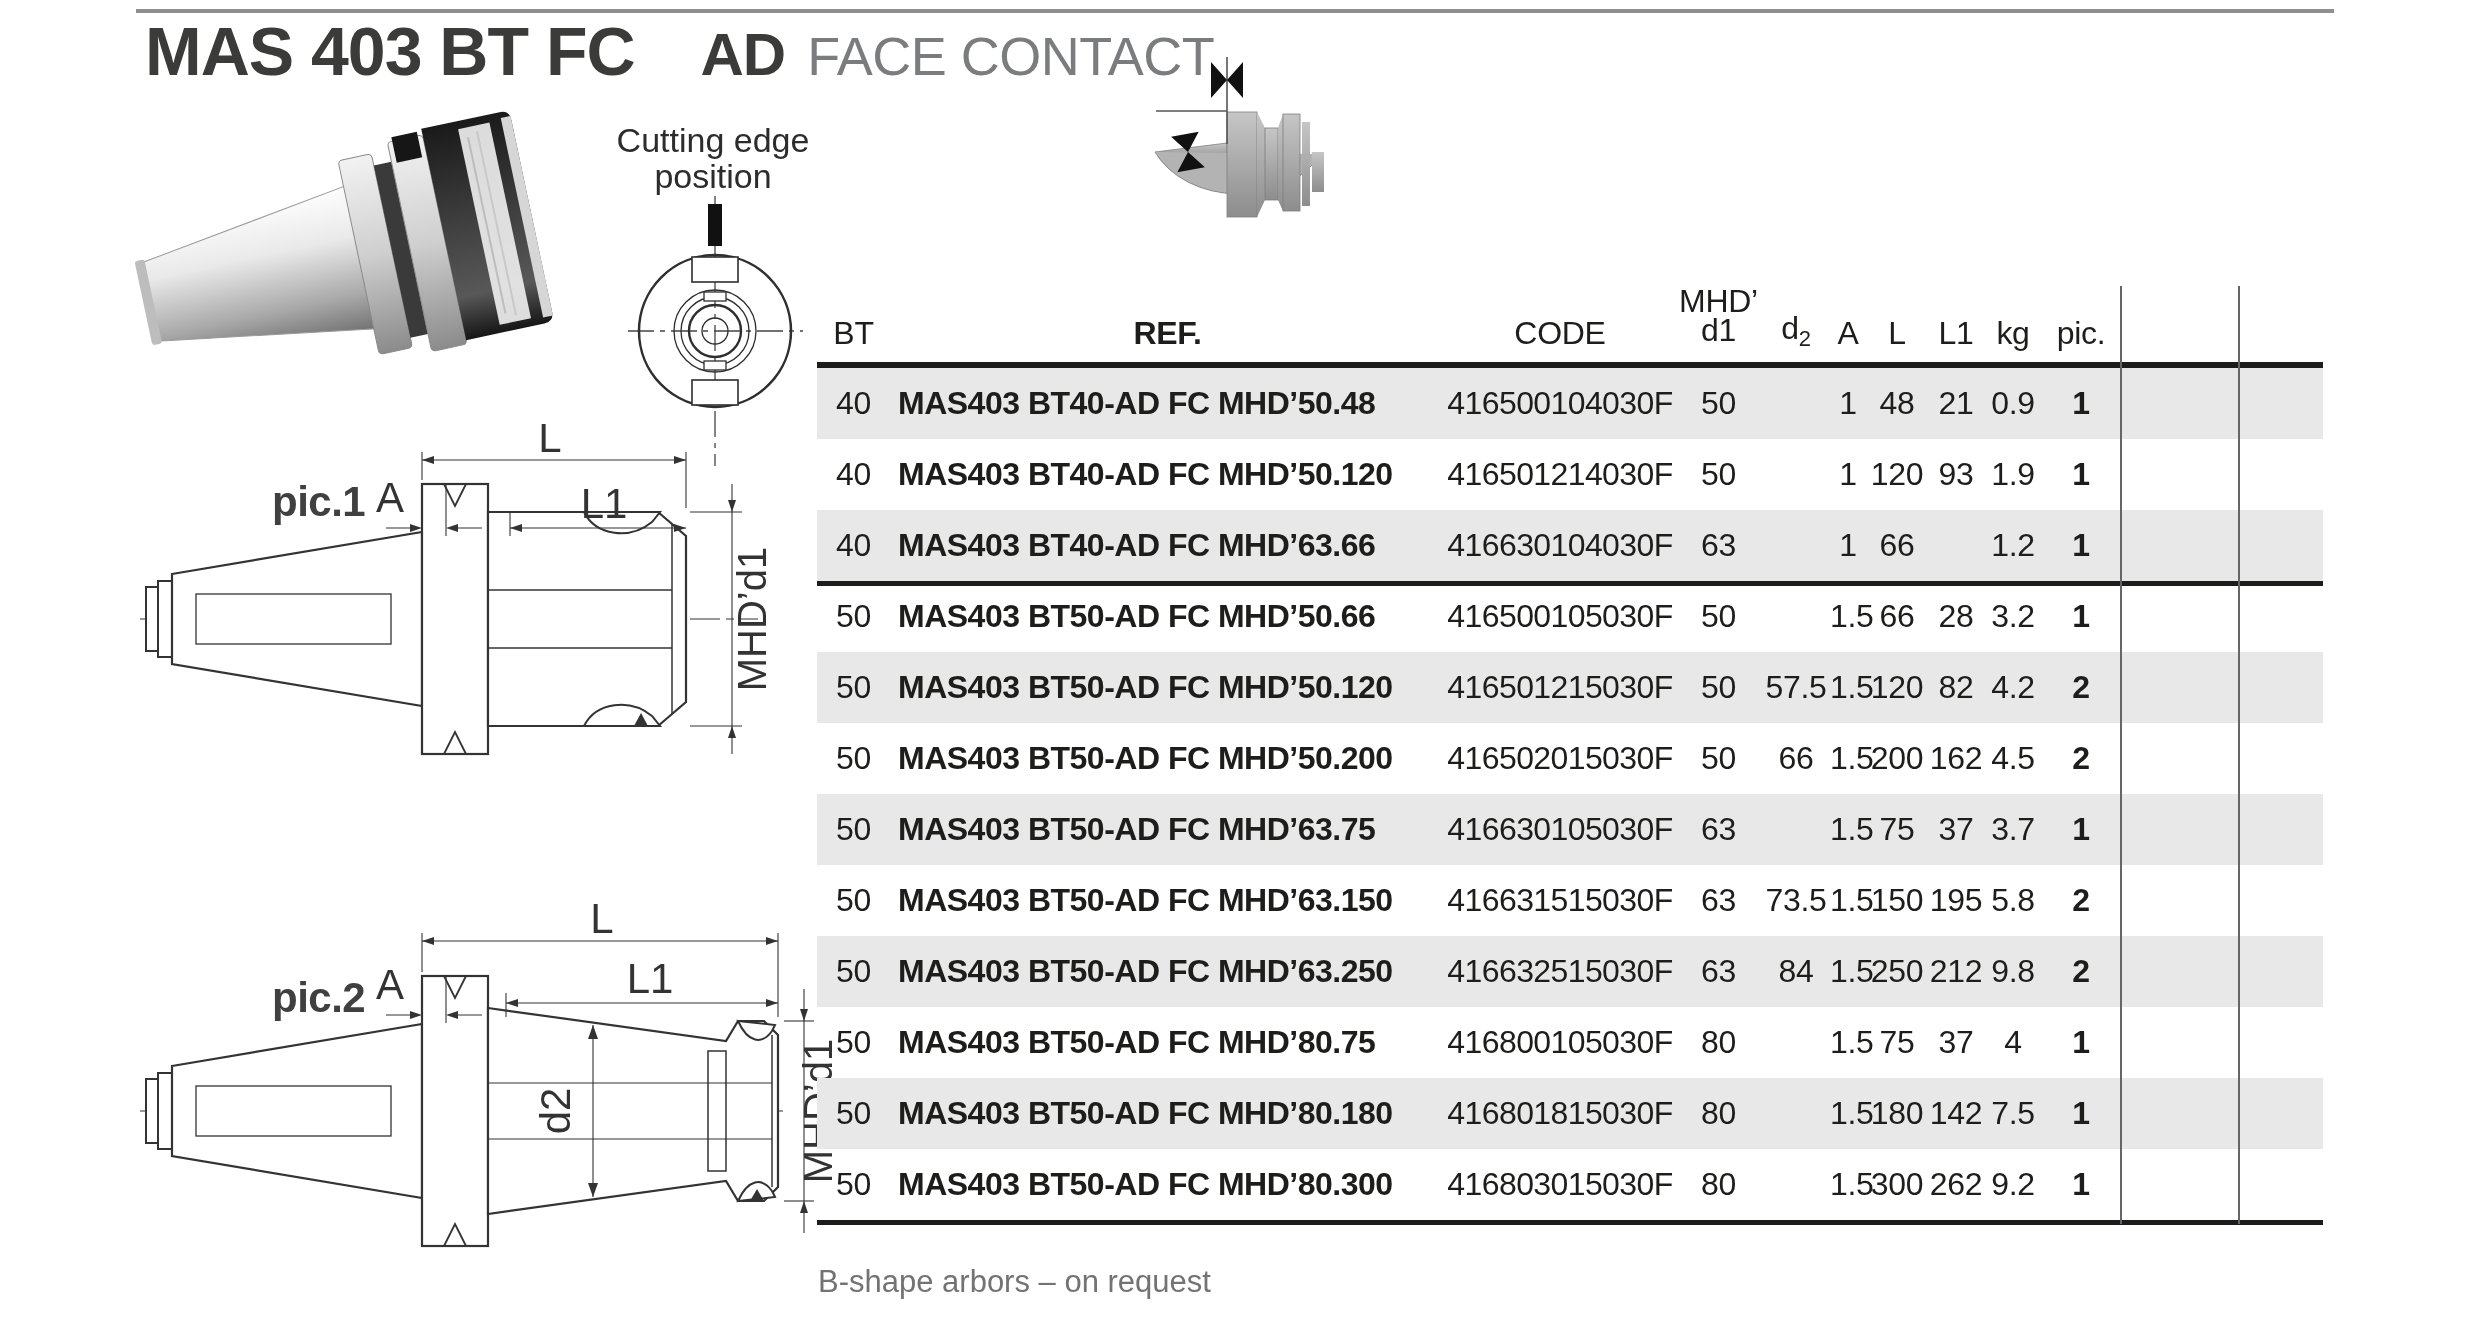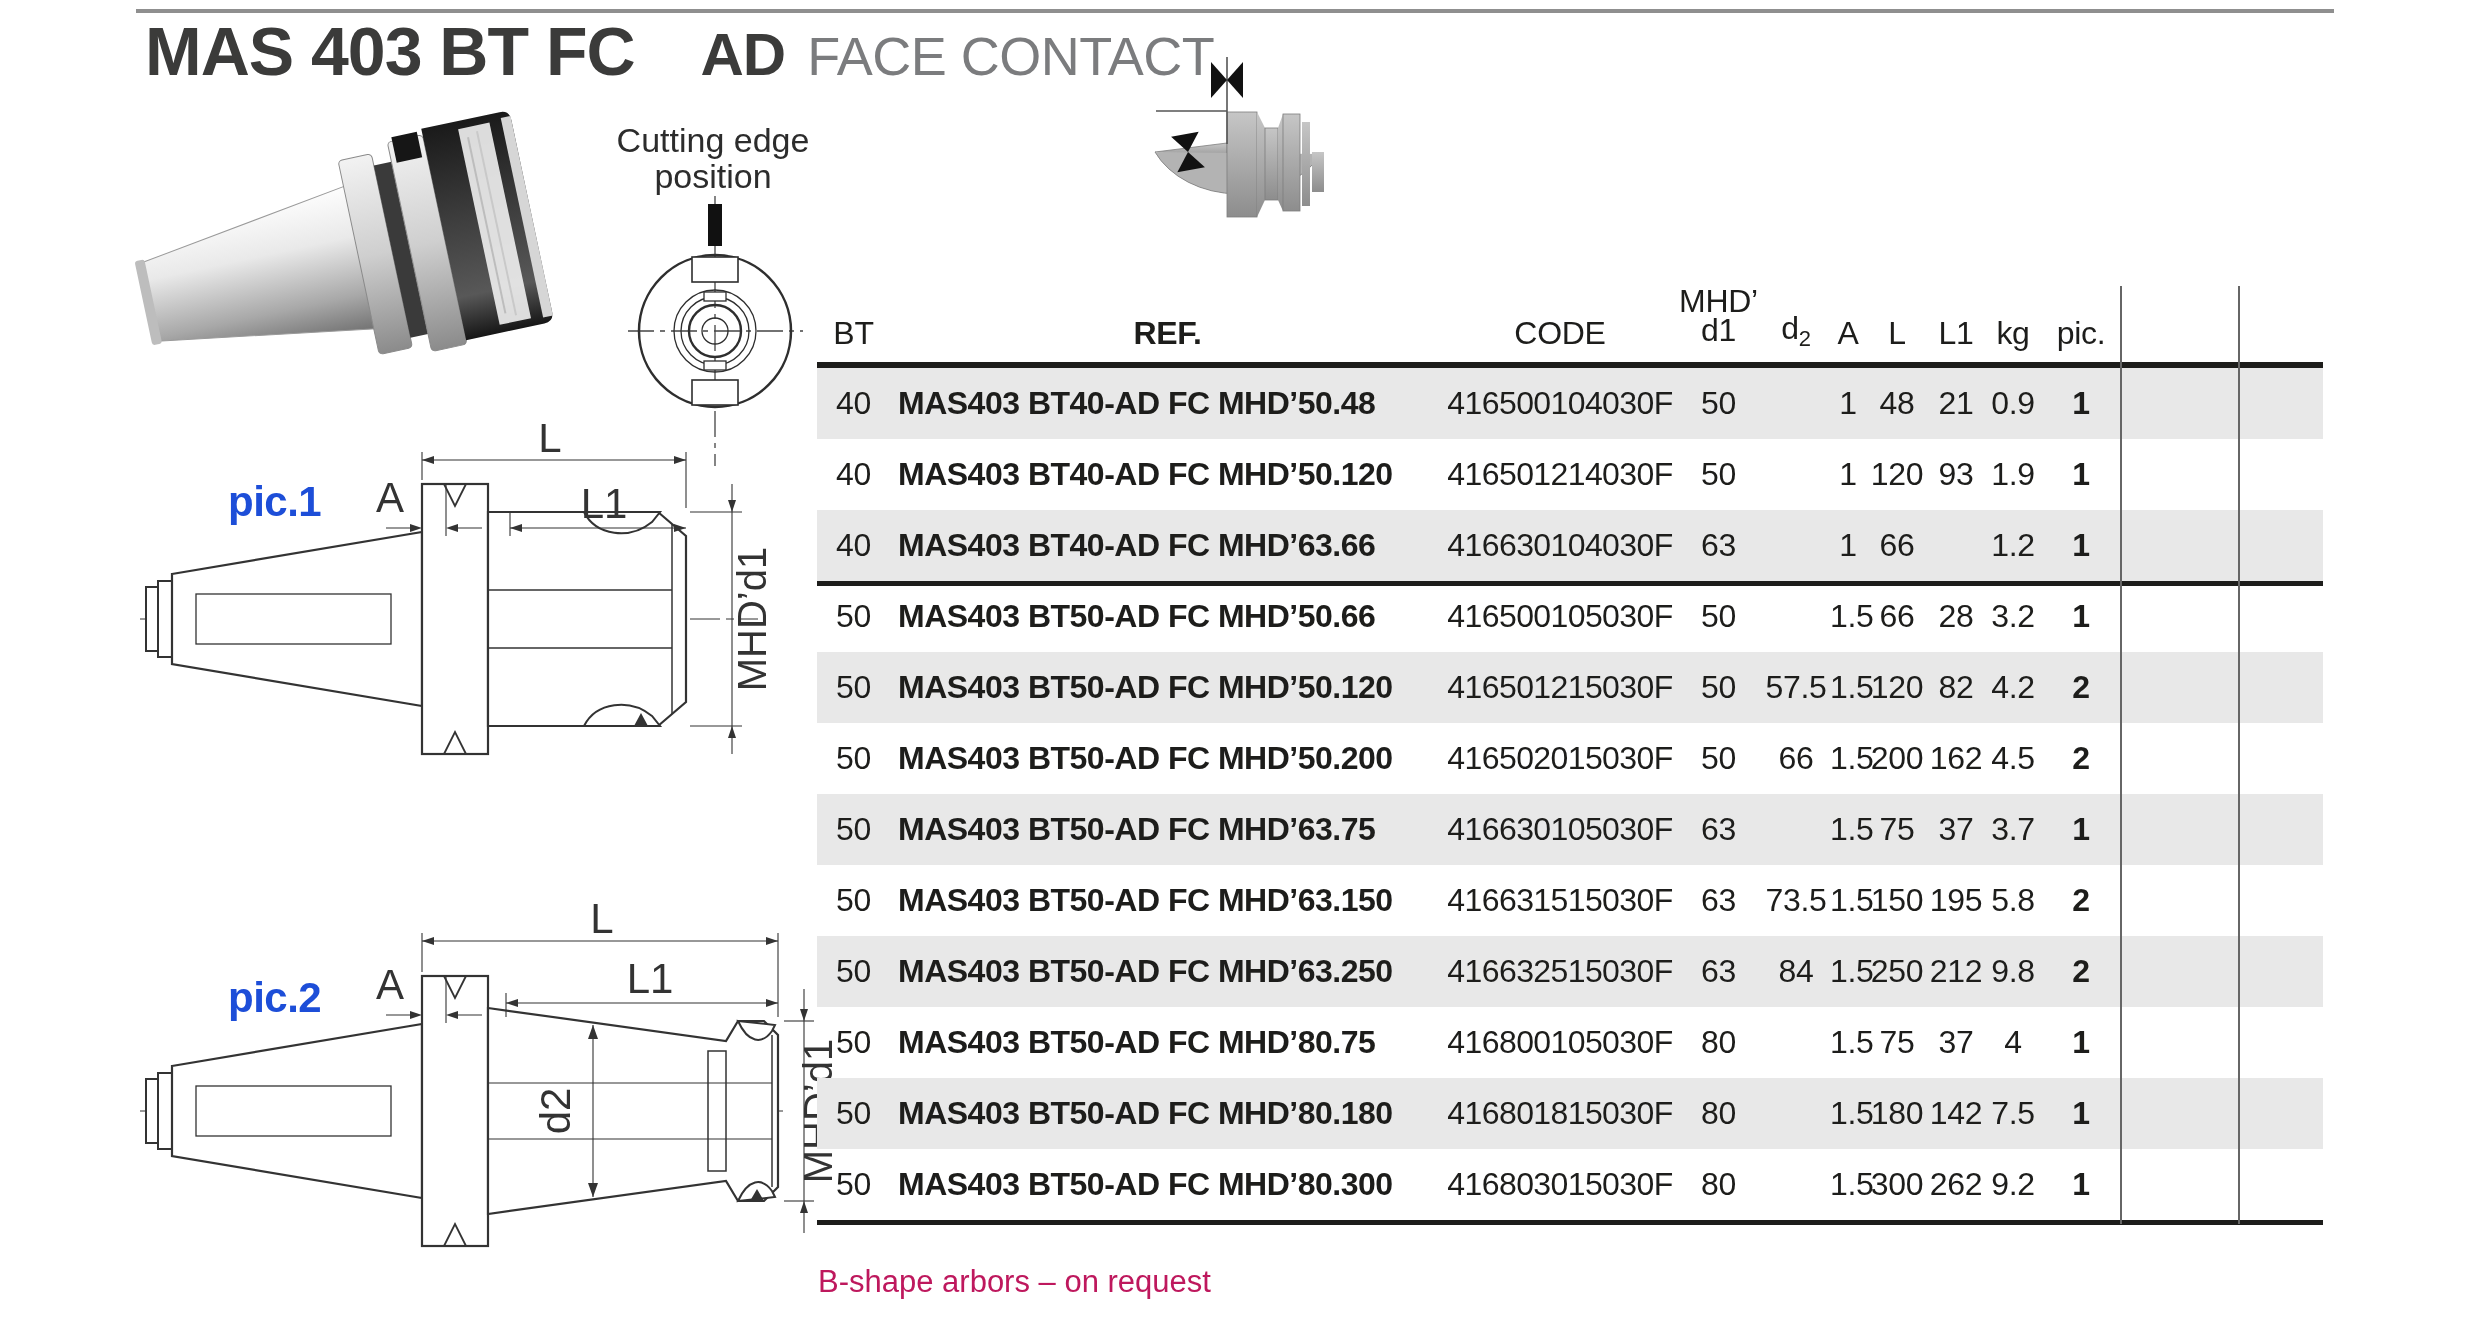--- a/index.html
+++ b/index.html
@@ -11,21 +11,21 @@
   #top-rule{left:136px;top:9px;width:2198px;height:4px;background:var(--rule-gray,#8f8f8f);}
   #title{left:145px;top:12px;white-space:nowrap;}
   #title .main{font-size:68px;font-weight:bold;letter-spacing:-1px;color:#3b3b3a;}
   #title .code{font-size:60px;font-weight:bold;letter-spacing:-1px;color:#3b3b3a;margin-left:66px;}
   #title .desc{font-size:54px;font-weight:400;color:var(--title-gray,#7b7c7e);margin-left:22px;letter-spacing:-0.5px;}
 
   
   #cutedge-label{left:598px;top:122px;width:230px;text-align:center;font-size:34px;line-height:36px;color:#2c2c2c;}
 
   
-  .pic-label{font-size:42px;font-weight:bold;color:#1d4ed8;letter-spacing:-0.5px;}
+  .pic-label{font-size:42px;font-weight:bold;color:#404040;letter-spacing:-0.5px;margin-left:44px;}
   #pic1-label{left:228px;top:478px;}
   #pic2-label{left:228px;top:974px;}
 
   
   #canvas{--cols:73px 555px 230px 87px 68px 36px 62px 56px 58px 78px 118px 85px;}
   .trow{display:grid;grid-template-columns:var(--cols);height:71px;align-items:center;}
   .trow.stripe{background:var(--row-stripe,#e8e8e8);}
   #table-header{left:817px;top:276px;width:1506px;height:86px;display:grid;grid-template-columns:var(--cols);
                 align-items:end;padding-bottom:0;font-size:32px;letter-spacing:-0.3px;}
   #table-header .h{text-align:center;padding-bottom:10px;}
@@ -39,21 +39,21 @@
   .c.code{letter-spacing:-0.6px;}
   .c.pic{font-weight:bold;}
   .hline{left:817px;width:1506px;background:#1d1d1b;}
   #hline-header{top:362px;height:6px;}
   #hline-group{top:581px;height:5px;}
   #hline-bottom{top:1220px;height:5px;}
   .vline{top:286px;width:2px;height:938px;background:var(--line-thin,#666);}
   #vline1{left:2120px;}
   #vline2{left:2238px;}
 
-  #footer-note{left:818px;top:1264px;font-size:31px;color:#be185d;}
+  #footer-note{left:818px;top:1264px;font-size:31px;color:#737373;}
 
   svg text{font-family:"Liberation Sans","DejaVu Sans",sans-serif;fill:#333;}
 </style>
 </head>
 <body>
 
 <div id="canvas">
 
   <div id="top-rule" class="abs"></div>
 

